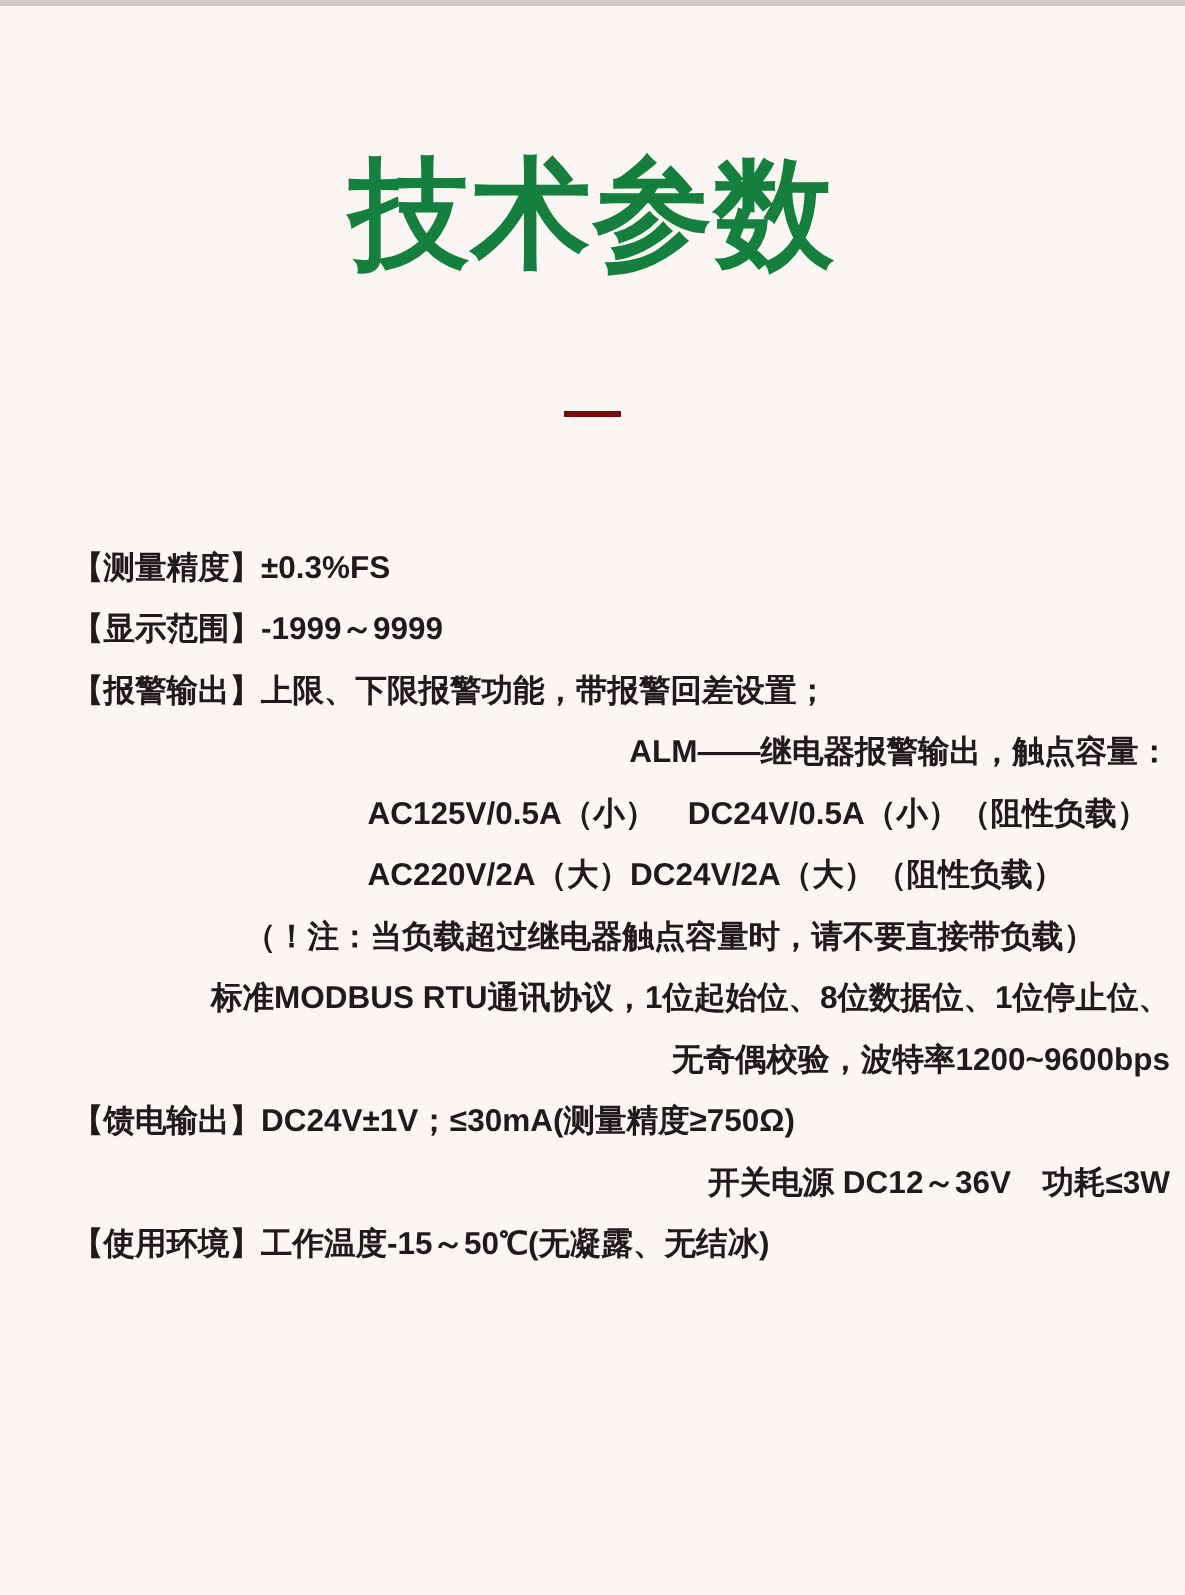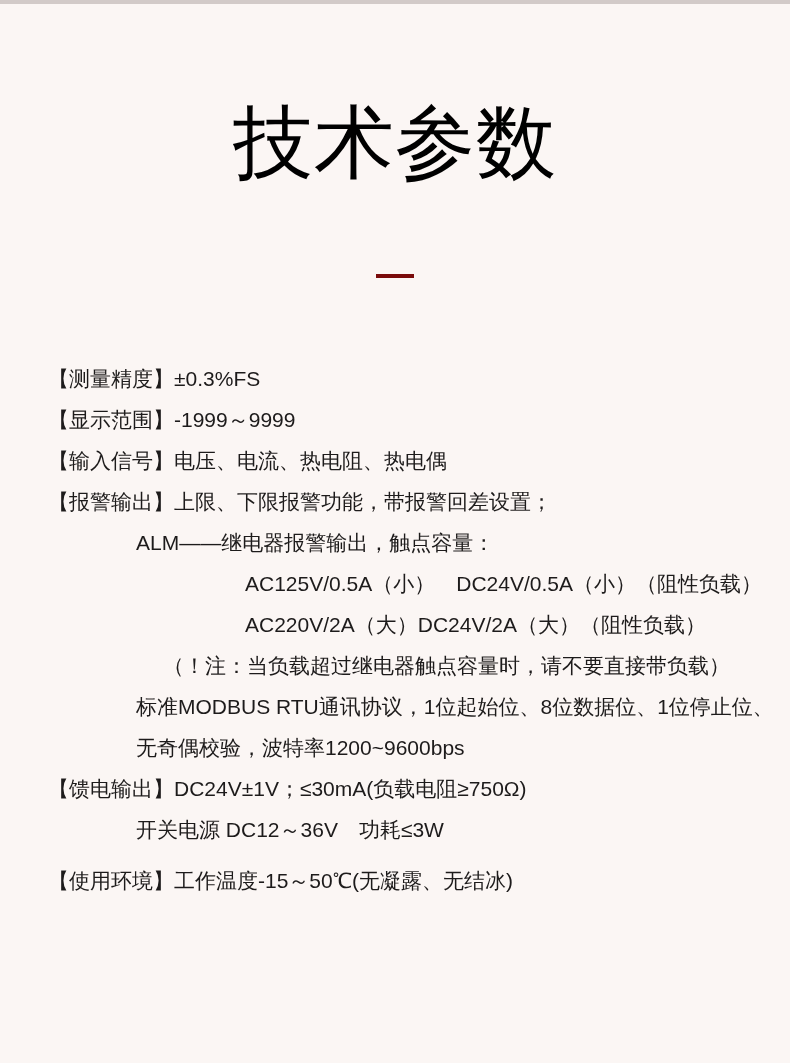--- a/index.html
+++ b/index.html
@@ -17,50 +17,50 @@
   .top-strip {
     width: 100%;
     height: 4px;
     background: #d2cac8;
   }
   .page-title {
     margin: 99px 0 0 0;
     text-align: center;
     font-size: 80px;
     line-height: 80px;
-    font-weight: 400;
-    color: #000000;
+    font-weight: 700;
+    color: #15803d;
     letter-spacing: 1px;
   }
   .title-underline {
     width: 38px;
     height: 4px;
     background: #7a0b0b;
     margin: 91px auto 0 auto;
   }
   .spec-list {
     margin-top: 80px;
     padding-left: 48px;
     padding-right: 10px;
   }
   .spec-item {
     font-size: 21px;
     line-height: 41px;
-    font-weight: 400;
+    font-weight: 700;
     white-space: nowrap;
   }
   
   .spec-item:nth-child(8) { margin-top: 10px; }
   .spec-label {
     display: inline-block;
     min-width: 117px;
     white-space: nowrap;
   }
   .spec-line { white-space: nowrap; }
-  .indent-content { margin-left: 88px; }
+  .indent-content { margin-left: 88px; text-align: right; }
   .indent-deep    { margin-left: 197px; }
   .indent-cont4   { margin-left: 222px; }
   .indent-note    { margin-left: 115px; }
 </style>
 </head>
 <body>
 
 <div class="page">
   <div class="top-strip"></div>
 
@@ -70,40 +70,37 @@
 
   <div class="spec-list" id="spec-list">
   <div class="spec-item">
     <div class="spec-row"><span class="spec-label">【测量精度】</span><span class="spec-text">±0.3%FS</span></div>
   </div>
 
   <div class="spec-item">
     <div class="spec-row"><span class="spec-label">【显示范围】</span><span class="spec-text">-1999～9999</span></div>
   </div>
 
-  <div class="spec-item">
-    <div class="spec-row"><span class="spec-label">【输入信号】</span><span class="spec-text">电压、电流、热电阻、热电偶</span></div>
-  </div>
 
 
   <div class="spec-item">
     <div class="spec-row"><span class="spec-label">【报警输出】</span><span class="spec-text">上限、下限报警功能，带报警回差设置；</span></div>
   <div class="spec-line indent-content">ALM——继电器报警输出，触点容量：</div>
         <div class="spec-line indent-deep">AC125V/0.5A（小）　DC24V/0.5A（小）（阻性负载）</div>
         <div class="spec-line indent-deep">AC220V/2A（大）DC24V/2A（大）（阻性负载）</div>
         <div class="spec-line indent-note">（！注：当负载超过继电器触点容量时，请不要直接带负载）</div>
       </div>
 
   <div class="spec-item">
   <div class="spec-line indent-content">标准MODBUS RTU通讯协议，1位起始位、8位数据位、1位停止位、</div>
         <div class="spec-line indent-content">无奇偶校验，波特率1200~9600bps</div>
       </div>
 
   <div class="spec-item">
-    <div class="spec-row"><span class="spec-label">【馈电输出】</span><span class="spec-text">DC24V±1V；≤30mA(负载电阻≥750Ω)</span></div>
+    <div class="spec-row"><span class="spec-label">【馈电输出】</span><span class="spec-text">DC24V±1V；≤30mA(测量精度≥750Ω)</span></div>
   </div>
 
   <div class="spec-item">
   <div class="spec-line indent-content">开关电源 DC12～36V　功耗≤3W</div>
       </div>
 
   <div class="spec-item">
     <div class="spec-row"><span class="spec-label">【使用环境】</span><span class="spec-text">工作温度-15～50℃(无凝露、无结冰)</span></div>
   </div>
 </div>

